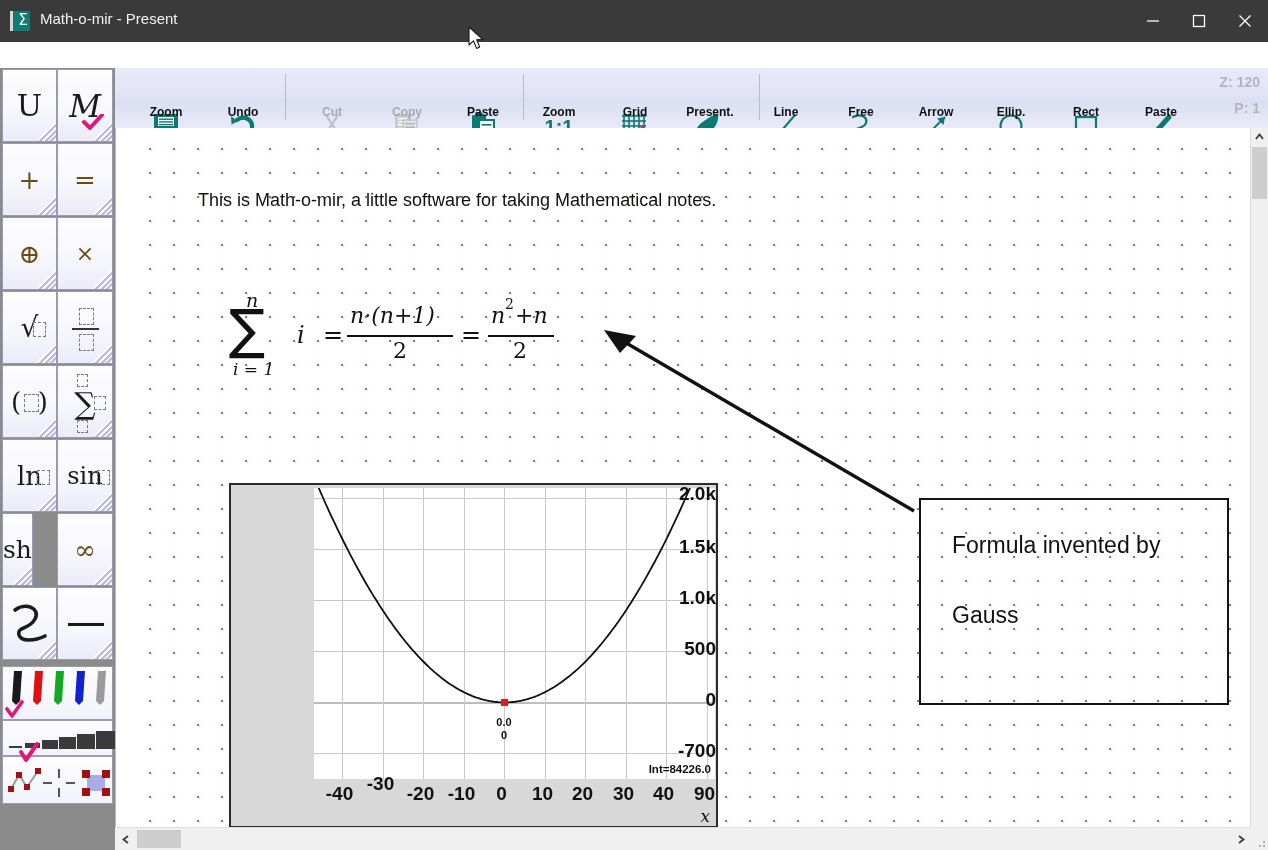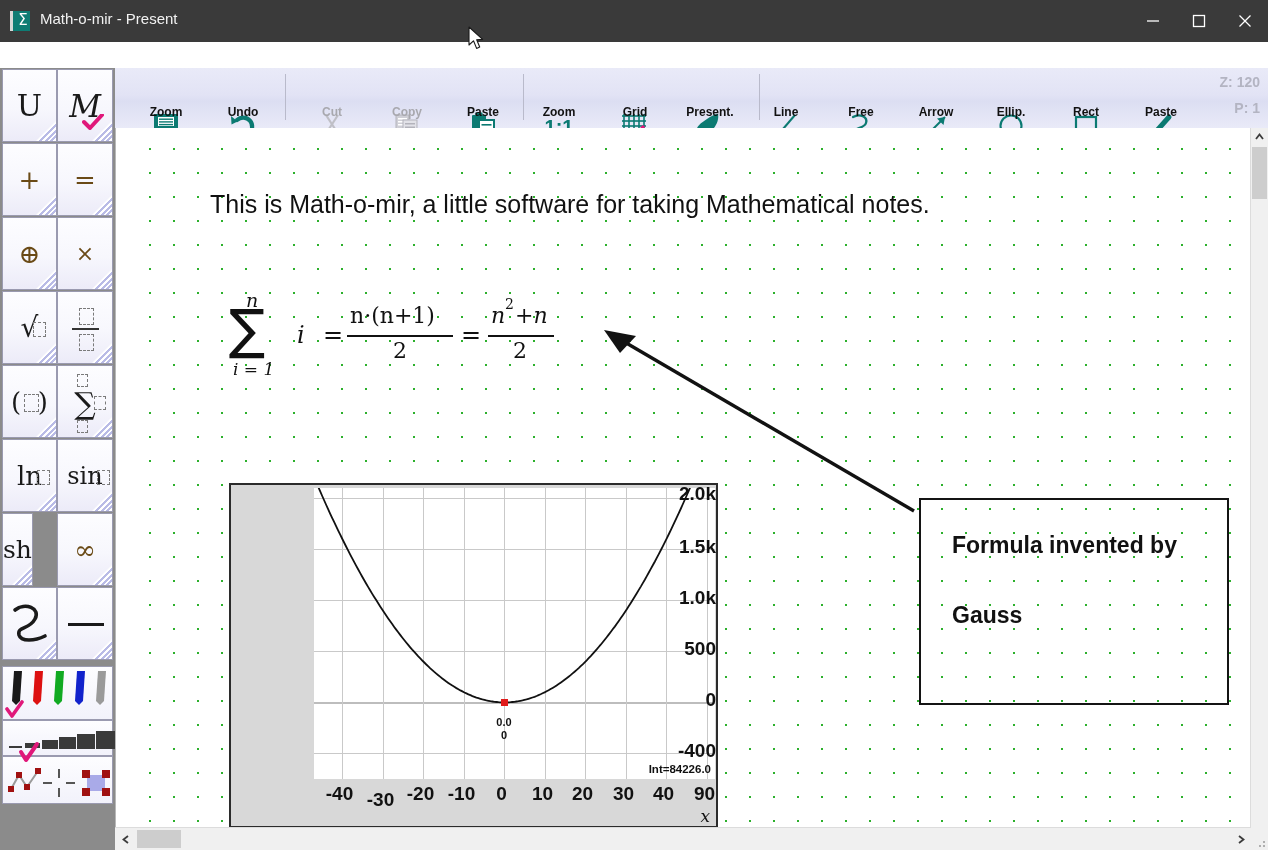--- a/index.html
+++ b/index.html
@@ -56,21 +56,21 @@
   .check{position:absolute;width:18px;height:14px;}
 
   
   .canvaswrap{position:absolute;left:115px;top:128px;width:1136px;height:700px;background:#fff;
     border-left:1px solid #b8b8b8;overflow:hidden;}
   .paper{position:absolute;left:18px;top:0;width:1118px;height:700px;
     background-image:radial-gradient(#2cb02c 0.9px,transparent 1px);
     background-size:24px 24px;background-position:4px 9px;background-color:#fff;}
   .doc-text{position:absolute;color:#111;white-space:nowrap;}
   .callout{position:absolute;border:2px solid #141414;background:transparent;box-sizing:border-box;}
-  .callout .ct{position:absolute;color:#111;white-space:nowrap;font-weight:bold;}
+  .callout .ct{position:absolute;color:#111;white-space:nowrap;}
 
   
   .chart{position:absolute;background:#d8d8d8;border:2px solid #2b2b2b;box-sizing:border-box;}
   .plot{position:absolute;background:#fff;}
   .gl{position:absolute;background:#c9c9c9;}
   .gl.axis0{background:#bdbdbd;height:2px;}
   .ytick{position:absolute;right:0;text-align:right;font-size:19px;color:#111;font-weight:bold;}
   .xtick{position:absolute;text-align:center;font-size:19px;color:#111;font-weight:bold;}
   .redpt{position:absolute;width:7px;height:7px;background:#e01b1b;}
   .clab{position:absolute;font-size:11px;color:#111;text-align:center;font-weight:bold;}
@@ -423,29 +423,29 @@
           <rect x="23" y="2" width="8" height="8" fill="#a01111"></rect>
         <rect x="3" y="20" width="8" height="8" fill="#a01111"></rect>
           <rect x="23" y="20" width="8" height="8" fill="#a01111"></rect>
       </svg>
     </div>
   </div>
 
   <div class="canvaswrap">
     <div class="paper">
 
-      <div class="doc-text" style="left:76px;top:62px;font-size:25px">This is Math-o-mir, a little software for taking Mathematical notes.</div>
+      <div class="doc-text" style="left:64px;top:62px;font-size:18px">This is Math-o-mir, a little software for taking Mathematical notes.</div>
 
       <div style="position:absolute;left:95px;top:155px;width:420px;height:90px">
         <div style="position:absolute;left:17px;top:6px;font-family:'DejaVu Serif',serif;font-style:italic;font-size:19px;color:#111">n</div>
         <div style="position:absolute;left:0px;top:20px;font-family:'DejaVu Sans',sans-serif;font-size:54px;line-height:54px;color:#111">∑</div>
         <div style="position:absolute;left:4px;top:76px;font-family:'DejaVu Serif',serif;font-style:italic;font-size:17px;color:#111">i = 1</div>
         <div style="position:absolute;left:68px;top:38px;font-family:'DejaVu Serif',serif;font-style:italic;font-size:24px;color:#111">i</div>
         <div style="position:absolute;left:94px;top:38px;font-family:'DejaVu Serif',serif;font-size:24px;color:#111">=</div>
-        <div style="position:absolute;left:121px;top:20px;font-family:'DejaVu Serif',serif;font-size:22px;color:#111;white-space:nowrap">n·(n+1)</div>
+        <div style="position:absolute;left:121px;top:20px;font-family:'DejaVu Serif',serif;font-style:italic;font-size:22px;color:#111;white-space:nowrap">n·(n+1)</div>
         <div style="position:absolute;left:118px;top:52px;width:106px;height:2px;background:#111"></div>
         <div style="position:absolute;left:164px;top:55px;font-family:'DejaVu Serif',serif;font-size:22px;color:#111">2</div>
         <div style="position:absolute;left:232px;top:38px;font-family:'DejaVu Serif',serif;font-size:24px;color:#111">=</div>
         <div style="position:absolute;left:262px;top:20px;font-family:'DejaVu Serif',serif;font-style:italic;font-size:22px;color:#111;white-space:nowrap">n</div>
         <div style="position:absolute;left:276px;top:13px;font-family:'DejaVu Serif',serif;font-size:14px;color:#111">2</div>
         <div style="position:absolute;left:286px;top:20px;font-family:'DejaVu Serif',serif;font-style:italic;font-size:22px;color:#111;white-space:nowrap">+n</div>
         <div style="position:absolute;left:259px;top:52px;width:66px;height:2px;background:#111"></div>
         <div style="position:absolute;left:284px;top:55px;font-family:'DejaVu Serif',serif;font-size:22px;color:#111">2</div>
       </div>
 
@@ -490,24 +490,24 @@
           <div class="clab" style="left:160px;top:228px;width:60px">0.0</div>
           <div class="clab" style="left:160px;top:241px;width:60px">0</div>
           <div class="intlab" style="right:4px;bottom:4px">Int=84226.0</div>
         </div>
 
         <div class="ytick" style="top:-2px;width:80px">2.0k</div>
         <div class="ytick" style="top:51px;width:80px">1.5k</div>
         <div class="ytick" style="top:102px;width:80px">1.0k</div>
         <div class="ytick" style="top:153px;width:80px">500</div>
         <div class="ytick" style="top:204px;width:80px">0</div>
-        <div class="ytick" style="top:255px;width:80px">-400</div>
+        <div class="ytick" style="top:255px;width:80px">-700</div>
 
         <div class="xtick" style="left:86px;top:298px;width:45px">-40</div>
-        <div class="xtick" style="left:127px;top:304px;width:45px">-30</div>
+        <div class="xtick" style="left:127px;top:288px;width:45px">-30</div>
         <div class="xtick" style="left:167px;top:298px;width:45px">-20</div>
         <div class="xtick" style="left:208px;top:298px;width:45px">-10</div>
         <div class="xtick" style="left:248px;top:298px;width:45px">0</div>
         <div class="xtick" style="left:289px;top:298px;width:45px">10</div>
         <div class="xtick" style="left:329px;top:298px;width:45px">20</div>
         <div class="xtick" style="left:370px;top:298px;width:45px">30</div>
         <div class="xtick" style="left:410px;top:298px;width:45px">40</div>
         <div class="xtick" style="left:451px;top:298px;width:45px">90</div>
 
         <div class="xaxlab" style="right:6px;bottom:0px">x</div>

